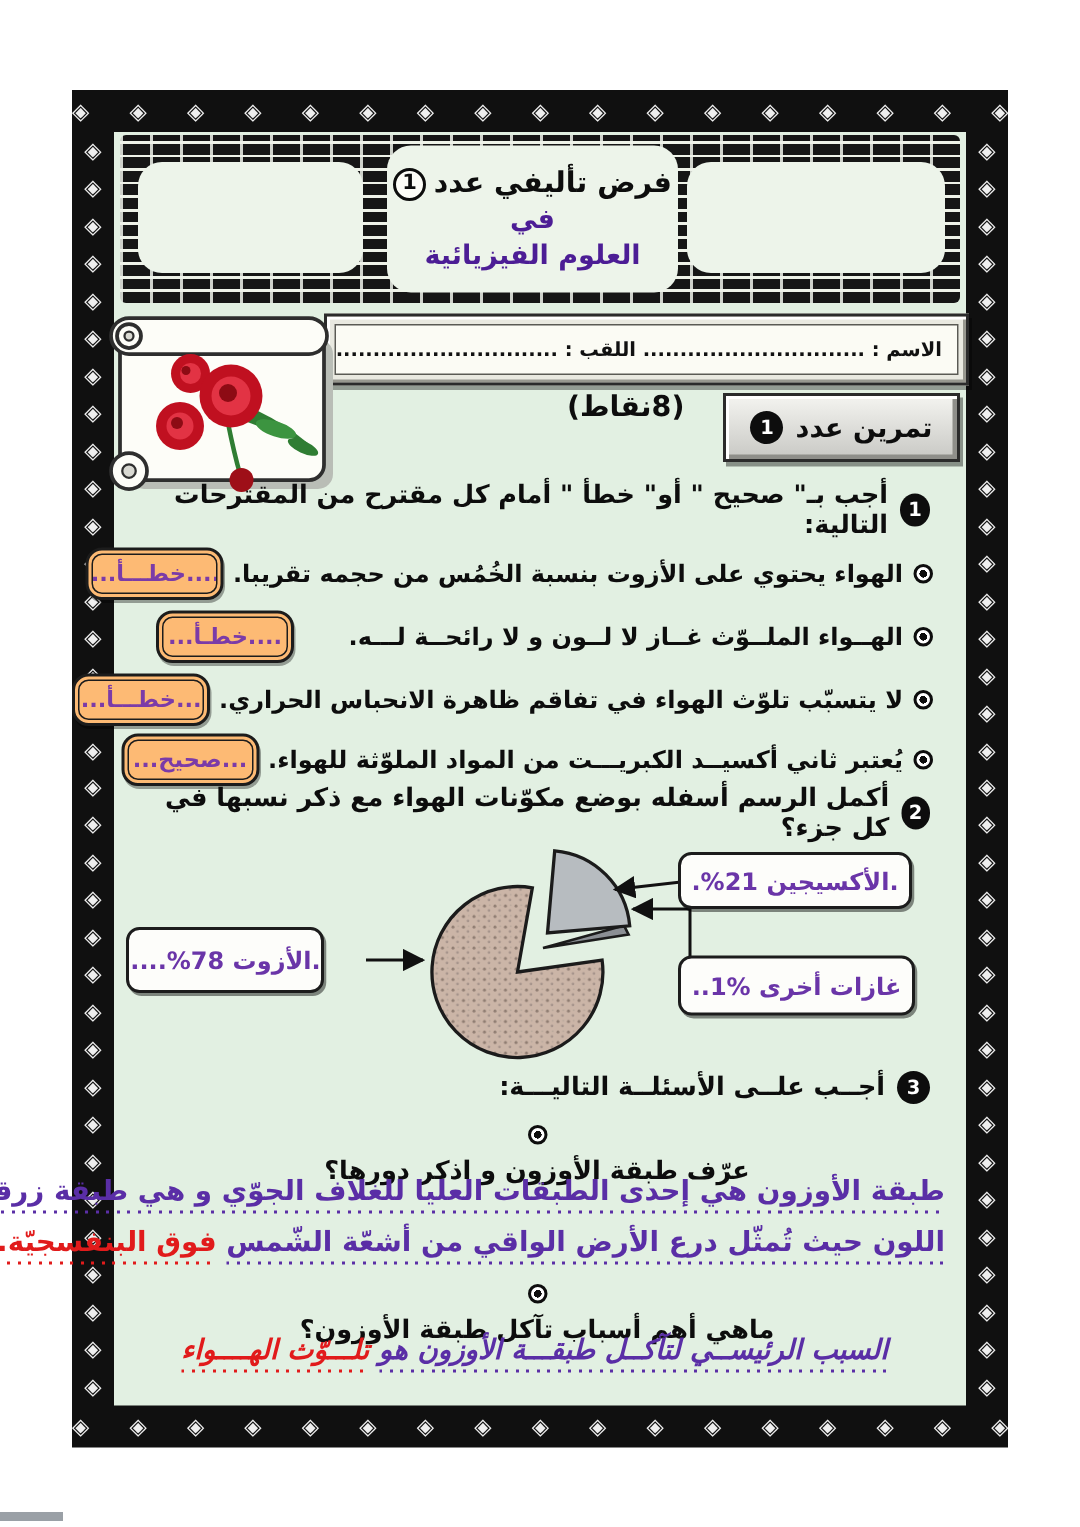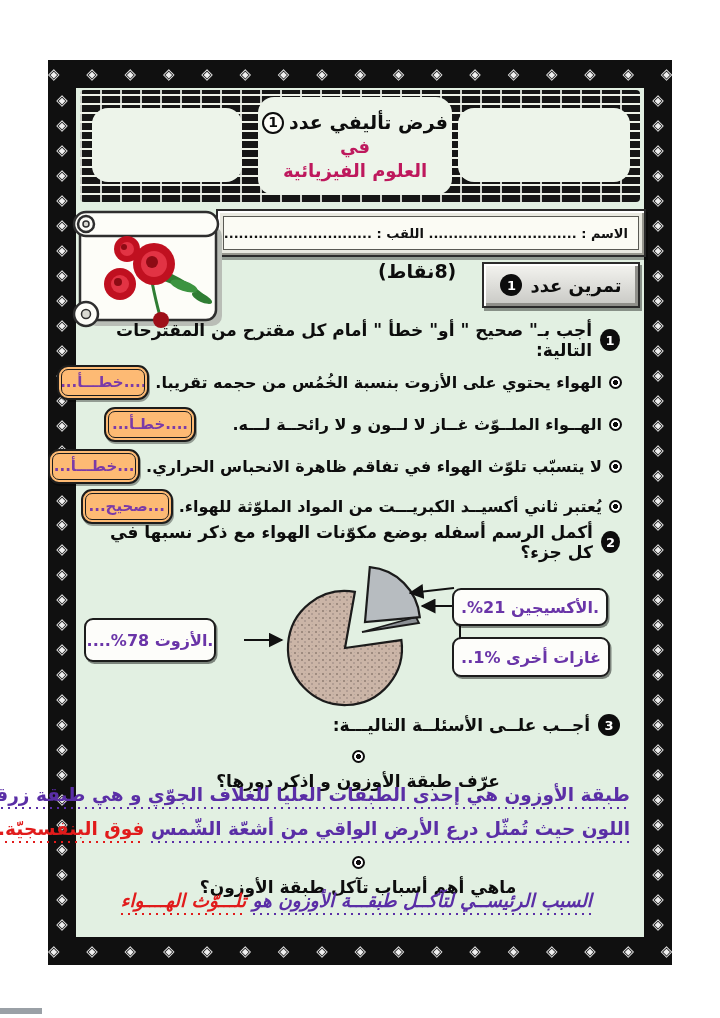--- a/index.html
+++ b/index.html
@@ -21,21 +21,21 @@
     background-color:#161616;
     background-image:
       repeating-linear-gradient(90deg, rgba(238,242,234,0.85) 0 2px, transparent 2px 20px),
       repeating-linear-gradient(0deg, transparent 0 7px, #eef2e8 7px 9px);
     border-radius:4px; }
   .banner-win { background:#edf4ea; border-radius:16px; position:absolute; }
   .win-left  { left:12px; top:18px; width:150px; height:74px; }
   .win-center{ left:178px; top:7px;  width:194px; height:98px; display:flex; flex-direction:column; align-items:center; justify-content:center; }
   .win-right { left:378px; top:18px; width:172px; height:74px; }
   .title-line { direction:rtl; display:flex; align-items:center; gap:5px; color:#0d0d0d; font-weight:bold; font-size:19px; line-height:1.35; }
-  .title-sub { color:#be185d; font-weight:bold; font-size:18px; line-height:1.3; }
+  .title-sub { color:#4c1d95; font-weight:bold; font-size:18px; line-height:1.3; }
   .circled-num { display:inline-flex; width:22px; height:22px; border:2px solid #0d0d0d; border-radius:50%; background:#fdfdf8; color:#0d0d0d; font-size:14px; font-weight:bold; align-items:center; justify-content:center; }
 
   
   .info-plate { left:216px; top:209px; width:430px; height:48px; background:#e9e9e0; border:2px solid #2b2b2b;
     box-shadow: inset 2px 2px 0 #ffffff, inset -2px -2px 0 #98988f, 2px 3px 0 rgba(0,0,0,.35); padding:5px; }
   .info-inner { width:100%; height:100%; background:#fbfbf4; border:1px solid #5a5a54; display:flex; align-items:center; }
   .info-text { direction:rtl; width:100%; padding:0 10px; font-size:13px; font-weight:bold; color:#111; white-space:nowrap; overflow:hidden; }
 
   
   .scroll-svg { left:64px; top:204px; width:172px; height:132px; }
@@ -55,21 +55,21 @@
   .stmt-row { left:104px; right:98px; height:40px; display:flex; direction:rtl; align-items:center; justify-content:space-between; gap:6px; }
   .stmt-text { display:flex; direction:rtl; align-items:center; gap:7px; color:#0d0d0d; font-weight:bold; font-size:16px; white-space:nowrap; }
   .ans-box { width:92px; height:35px; flex:0 0 auto; border:2px solid #1c1c1c; border-radius:11px; padding:2px; background:#fdba74; box-shadow:1px 2px 0 rgba(0,0,0,.35); }
   .ans-box-in { width:100%; height:100%; border:1.5px solid #1c1c1c; border-radius:7px; display:flex; align-items:center; justify-content:center;
     direction:rtl; color:#7b3ba8; font-weight:bold; font-size:15px; white-space:nowrap; overflow:hidden; }
 
   
   .pie-svg { left:76px; top:560px; width:568px; height:160px; }
   .chart-label { background:#fdfdfa; border:2px solid #1c1c1c; border-radius:9px; box-shadow:1.5px 2px 0 rgba(0,0,0,.45);
     display:flex; align-items:center; justify-content:center; direction:rtl; color:#6a35a8; font-weight:bold; font-size:16px; white-space:nowrap; overflow:hidden; }
-  .lbl-oxygen { left:452px; top:588px; width:156px; height:38px; }
+  .lbl-oxygen { left:452px; top:568px; width:156px; height:38px; }
   .lbl-other  { left:452px; top:637px; width:158px; height:40px; }
   .lbl-nitro  { left:84px;  top:618px; width:132px; height:44px; }
 
   
   .sub-q { left:104px; right:108px; display:flex; direction:rtl; align-items:center; gap:8px; color:#0d0d0d; font-weight:bold; font-size:17px;flex-direction:column; }
   .sub1 { top:750px; } .sub2 { top:856px; }
   .ans-line { direction:rtl; text-align:right; font-weight:bold; font-size:18.5px; white-space:nowrap; }
   .a1l1 { left:84px; right:90px; top:784px; }
   .a1l2 { left:84px; right:90px; top:818px; }
   .a2   { left:60px; right:128px; top:890px;font-style:italic; }

